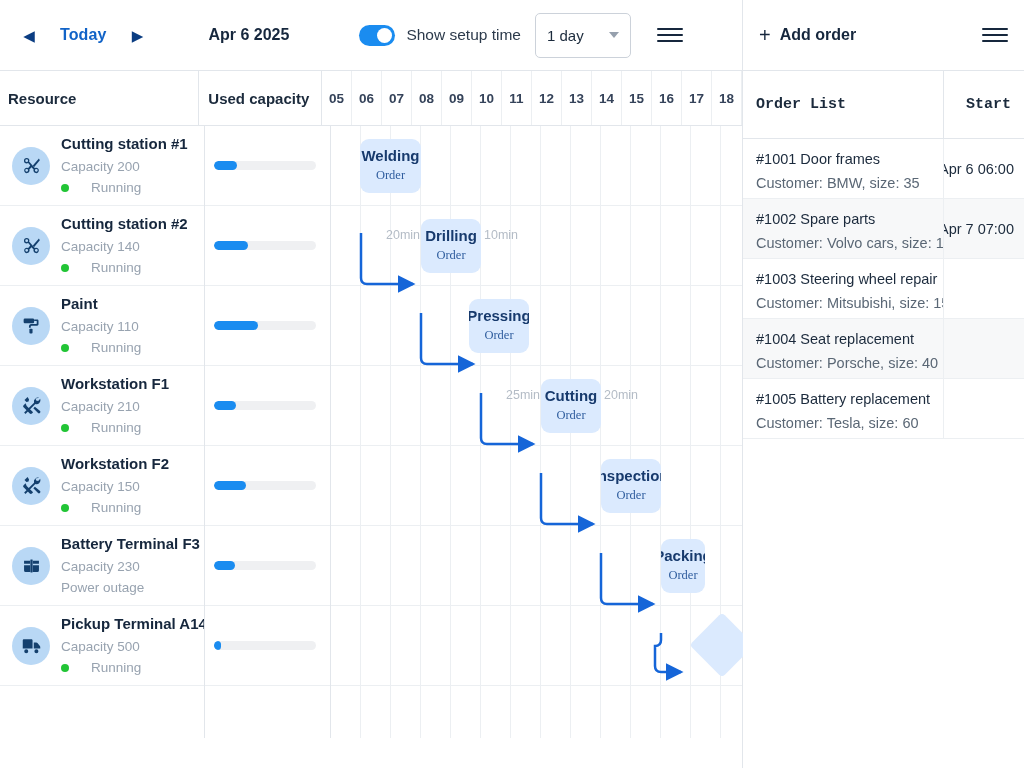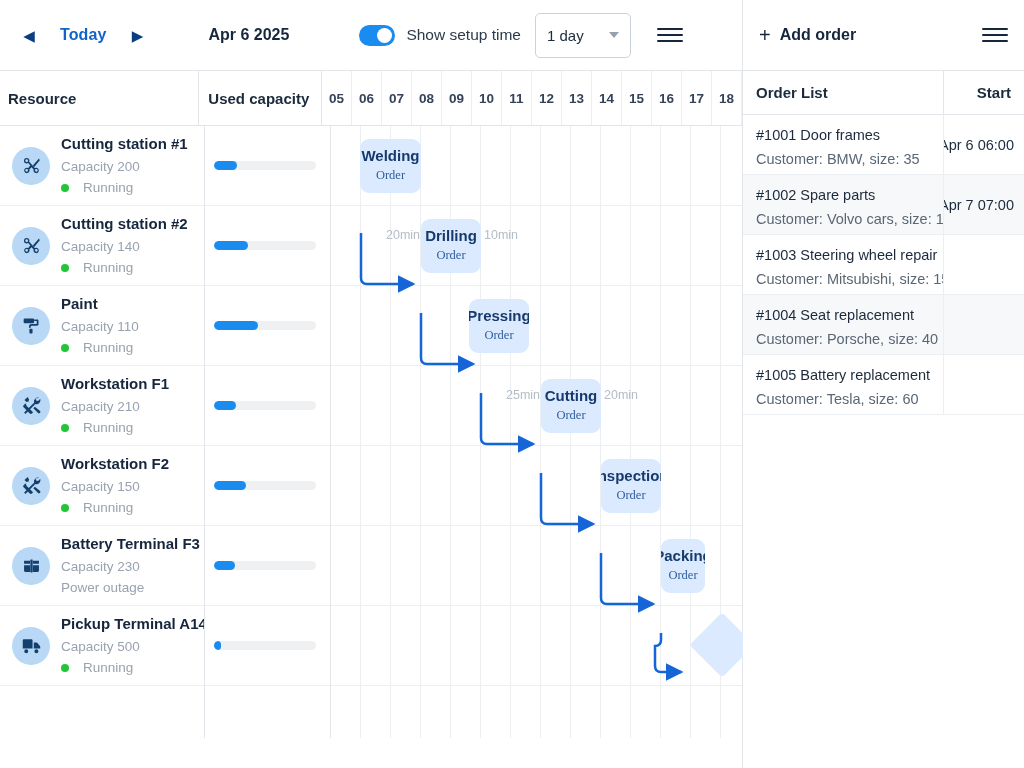--- a/index.html
+++ b/index.html
@@ -68,21 +68,21 @@
 
   .res-row { height: 80px; border-bottom: 1px solid #eceff2; display: flex; align-items: center; padding-left: 12px; }
   .res-icon {
     width: 38px; height: 38px; border-radius: 50%; background: #b9d8f5; flex: none;
     display: flex; align-items: center; justify-content: center; margin-right: 11px;
   }
   .res-icon svg { width: 21px; height: 21px; fill: #14406e; }
   .res-text { overflow: hidden; white-space: nowrap; }
   .res-name { font-size: 15px; font-weight: 700; color: #16273d; line-height: 1.55; }
   .res-cap { font-size: 13.5px; color: #98a3b0; line-height: 1.6; }
-  .res-status { font-size: 13.5px; color: #98a3b0; line-height: 1.6; display: flex; align-items: center; gap: 14px; }
+  .res-status { font-size: 13.5px; color: #98a3b0; line-height: 1.6; display: flex; align-items: center; gap: 22px; }
   .dot { width: 8px; height: 8px; border-radius: 50%; background: #22c536; flex: none; }
 
   .cap-row { height: 80px; border-bottom: 1px solid #eceff2; display: flex; align-items: center; padding: 0 10px 0 9px; }
   .bar-track { width: 102px; height: 9px; border-radius: 5px; background: #eff0f2; overflow: hidden; }
   .bar-fill { height: 9px; border-radius: 5px; background: #1a8cf0; }
 
   .time-rows { position: absolute; inset: 0; }
   .time-row { height: 80px; border-bottom: 1px solid #eceff2; }
   .vlines { position: absolute; top: 0; left: 0; height: 612px; display: flex; }
   .vline { width: 30px; flex: none; border-right: 1px solid #eceff2; height: 612px; }
@@ -104,21 +104,21 @@
   .links { position: absolute; inset: 0; pointer-events: none; }
 
   
   .orders { width: 281px; height: 768px; position: relative; background: #fff; }
   .orders-top { height: 70px; display: flex; align-items: center; padding: 0 16px; }
   .add-order { display: flex; align-items: center; gap: 9px; cursor: pointer; }
   .plus { font-size: 20px; color: #16273d; line-height: 1; font-weight: 400; }
   .add-order-lbl { font-size: 16px; font-weight: 700; color: #16273d; white-space: nowrap; }
   .orders-top .hamburger { margin-left: auto; }
 
-  .orders-head { height: 45px; border-top: 1px solid #e2e6eb; border-bottom: 1px solid #e2e6eb; display: flex; }
+  .orders-head { height: 69px; border-top: 1px solid #e2e6eb; border-bottom: 1px solid #e2e6eb; display: flex; font-family: Liberation Mono, monospace; }
   .oh-list { width: 201px; display: flex; align-items: center; padding-left: 13px; border-right: 1px solid #e2e6eb; }
   .oh-start { flex: 1; display: flex; align-items: center; justify-content: flex-end; padding-right: 13px; overflow: hidden; }
   .oh-txt { font-size: 15px; font-weight: 700; color: #1b2a3c; white-space: nowrap; }
 
   .order-row { height: 60px; display: flex; border-bottom: 1px solid #eceff2; cursor: pointer; }
   .order-row.alt { background: #f7f8f9; }
   .or-main { width: 201px; padding: 9px 0 0 13px; border-right: 1px solid #eceff2; overflow: hidden; }
   .or-title { font-size: 14.5px; color: #1b2a3c; white-space: nowrap; line-height: 1.6; }
   .or-sub { font-size: 14.5px; color: #5a6775; white-space: nowrap; line-height: 1.75; }
   .or-start { flex: 1; display: flex; align-items: center; justify-content: flex-end;

